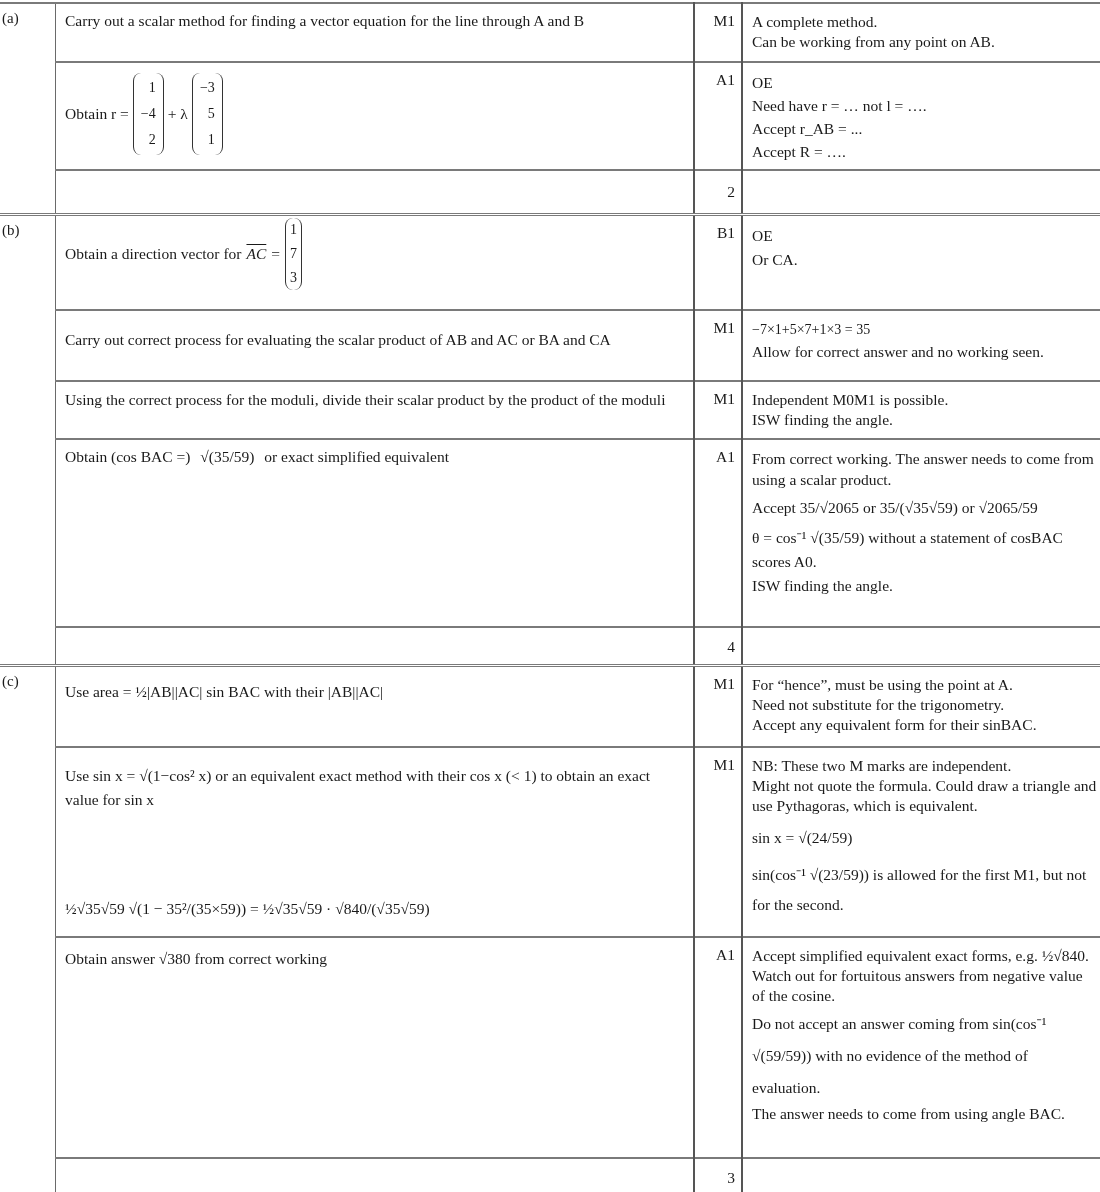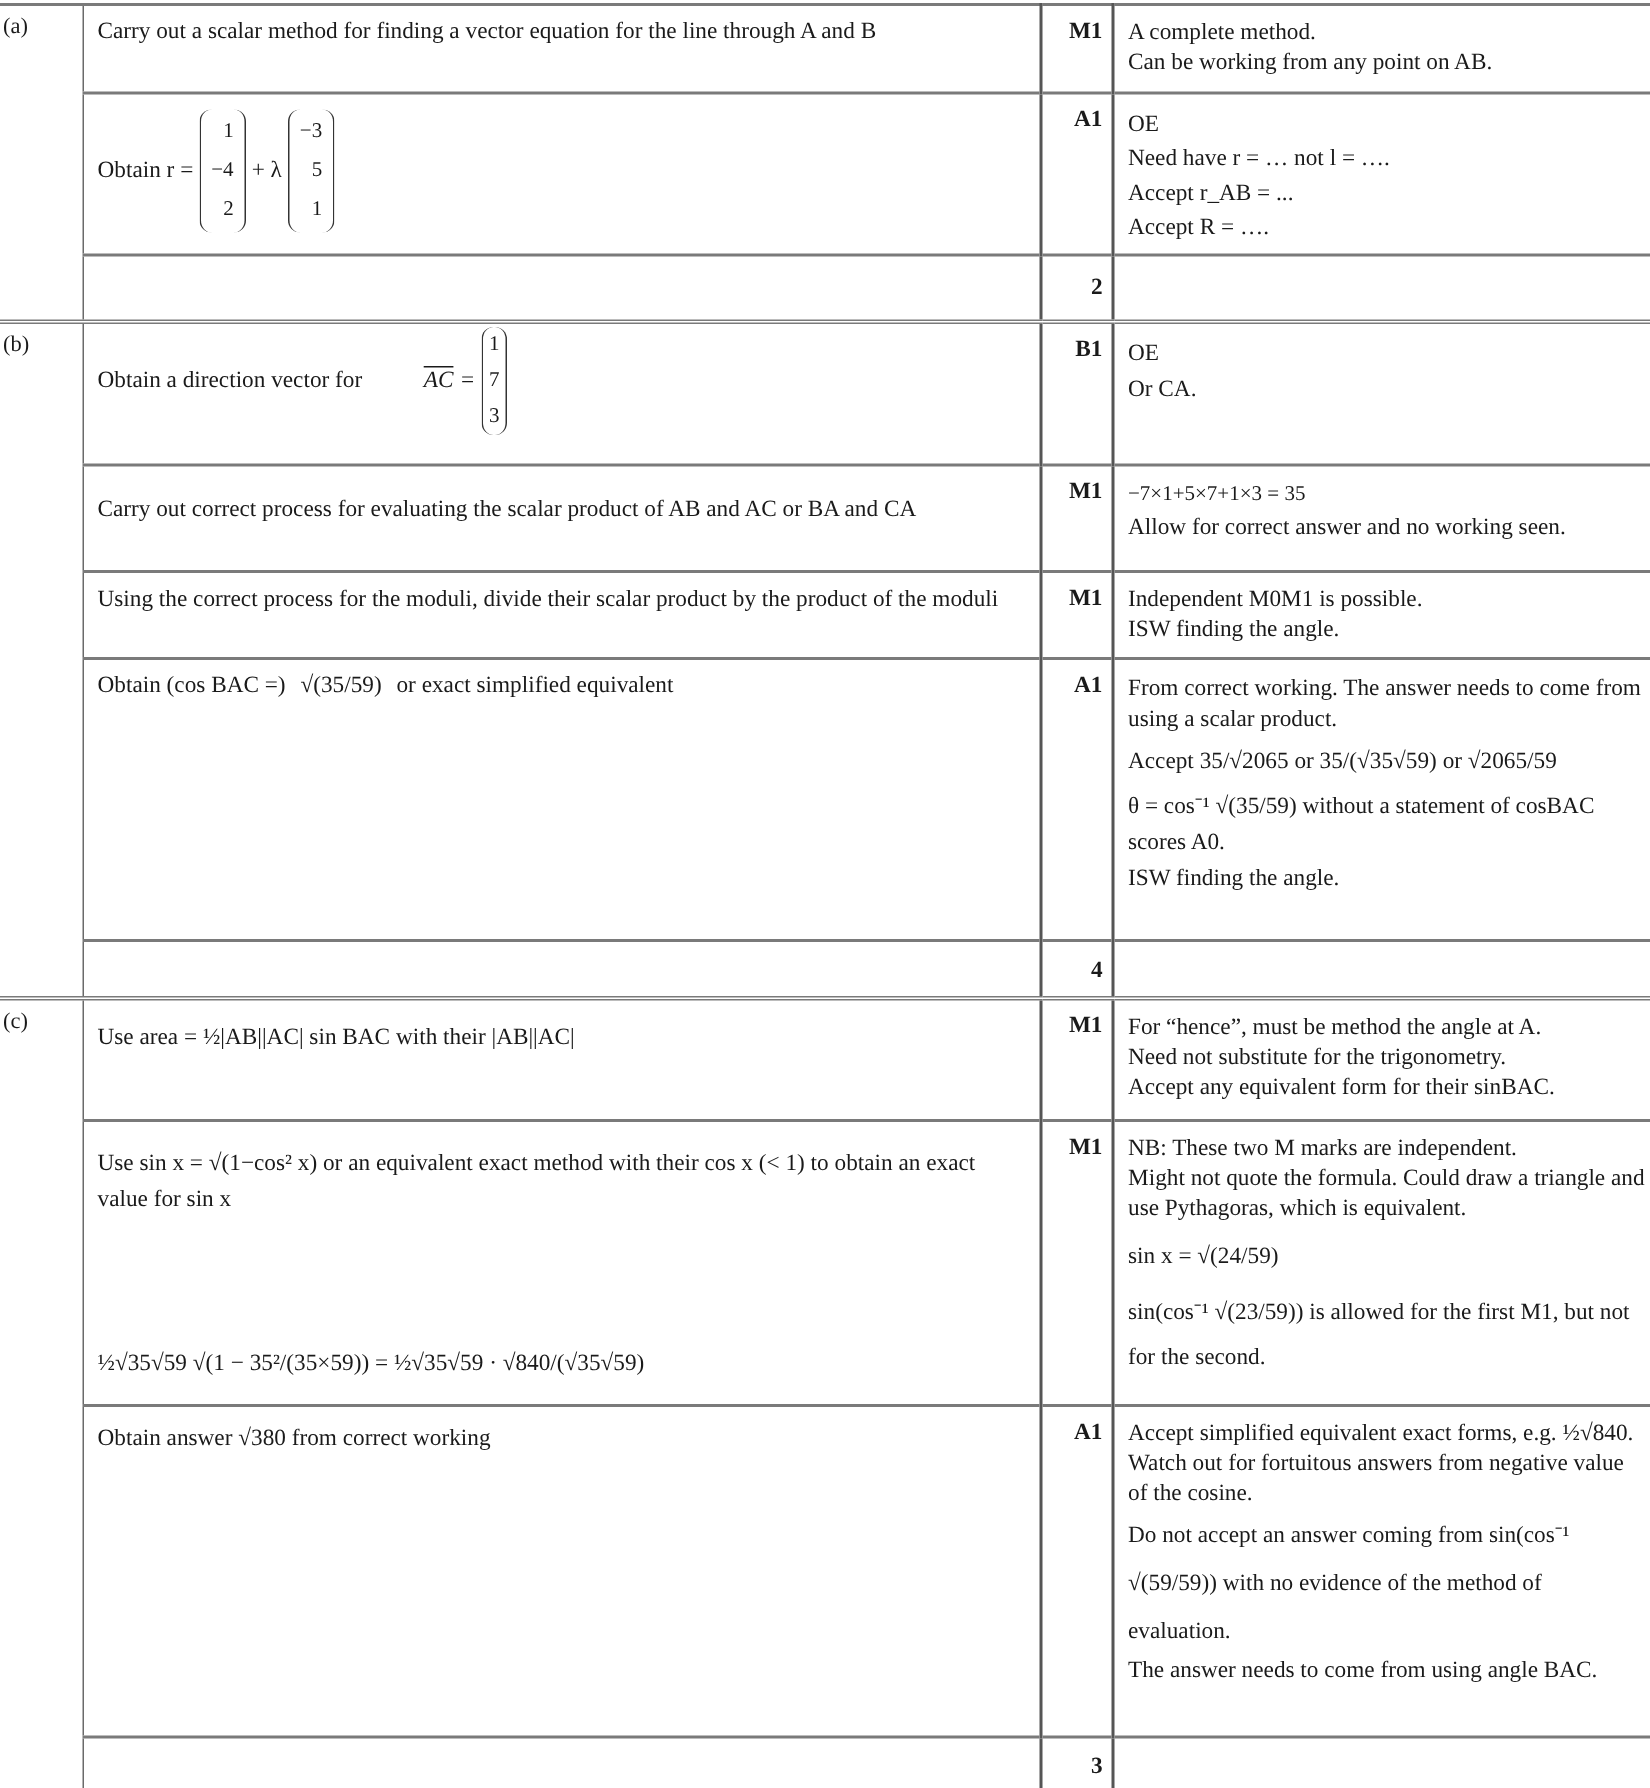--- a/index.html
+++ b/index.html
@@ -2,26 +2,26 @@
 <html><head>
 <meta charset="utf-8">
 <style>
   html, body { margin:0; padding:0; background:#ffffff; }
   body { width:1100px; height:1192px; overflow:hidden; font-family:"Liberation Serif", serif; color:#1a1a1a; font-size:15.5px; }
   table.ms { position:absolute; left:0; top:2px; width:1102px; border-collapse:collapse; table-layout:fixed; }
   table.ms td { border-top:2px solid #7a7a7a; vertical-align:top; padding:0; }
   td.part { width:53px; border-top:none !important; border-right:1px solid #6a6a6a; padding:6px 0 0 2px !important; font-size:15px; }
   td.part.first { border-top:2px solid #7a7a7a !important; }
   td.q { width:619px; border-right:2px solid #555; padding:8px 9px !important; }
-  td.mk { width:40px; border-right:2px solid #555; text-align:right; font-weight:bold; padding:8px 6px 0 0 !important; }
+  td.mk { width:40px; border-right:2px solid #555; text-align:right; font-weight:normal; padding:8px 6px 0 0 !important; }
   td.gd { padding:8px 4px 6px 9px !important; line-height:20px; }
   tr.sect td { border-top:3px double #7a7a7a; }
   tr.sect td.part { border-top:3px double #7a7a7a !important; }
   .col { display:inline-flex; flex-direction:column; border-left:1.2px solid #333; border-right:1.2px solid #333; border-radius:8px; padding:2px 7px; text-align:right; line-height:26px; font-size:14px; }
-  .arrow { text-decoration:overline; font-style:italic;margin-left:36px; }
+  .arrow { text-decoration:overline; font-style:italic; }
 </style>
 </head>
 <body>
 
 <table class="ms">
 
   <tbody>
       <tr style="height:59px">
     <td class="part first">(a)</td>
     <td class="q">Carry out a scalar method for finding a vector equation for the line through A and B</td>
@@ -122,21 +122,21 @@
     <td class="q"></td>
     <td class="mk" style="padding-top:10px !important">4</td>
     <td class="gd"></td>
   </tr>
 
   <tr class="sect" style="height:82px">
     <td class="part">(c)</td>
     <td class="q" style="padding-top:16px !important">Use area = ½|AB||AC| sin BAC with their |AB||AC|</td>
     <td class="mk">M1</td>
     <td class="gd">
-      <div>For “hence”, must be method the angle at A.</div>
+      <div>For “hence”, must be using the point at A.</div>
       <div>Need not substitute for the trigonometry.</div>
       <div>Accept any equivalent form for their sinBAC.</div>
     </td>
   </tr>
   <tr style="height:190px">
     <td class="part"></td>
     <td class="q" style="padding-top:16px !important">
       <div style="line-height:24px">Use sin x = √(1−cos² x) or an equivalent exact method with their cos x (&lt; 1) to obtain an exact value for sin x</div>
       <div style="margin-top:88px">½√35√59 √(1 − 35²/(35×59)) = ½√35√59 · √840/(√35√59)</div>
     </td>

